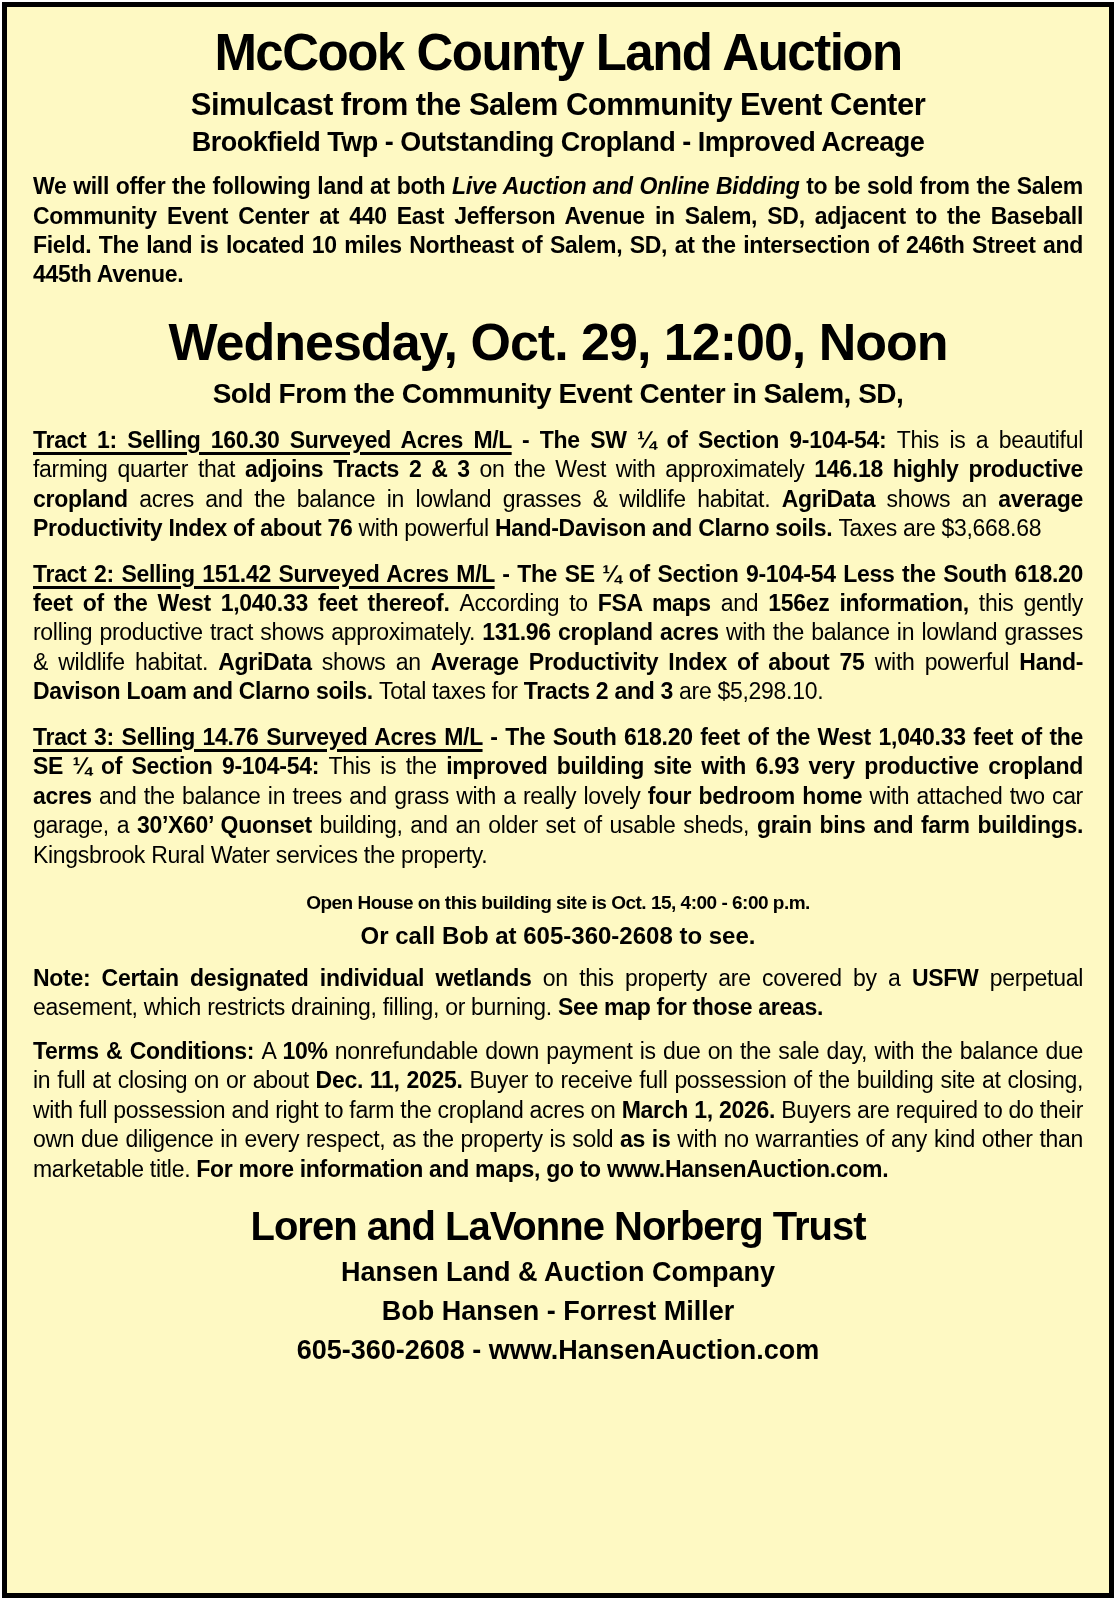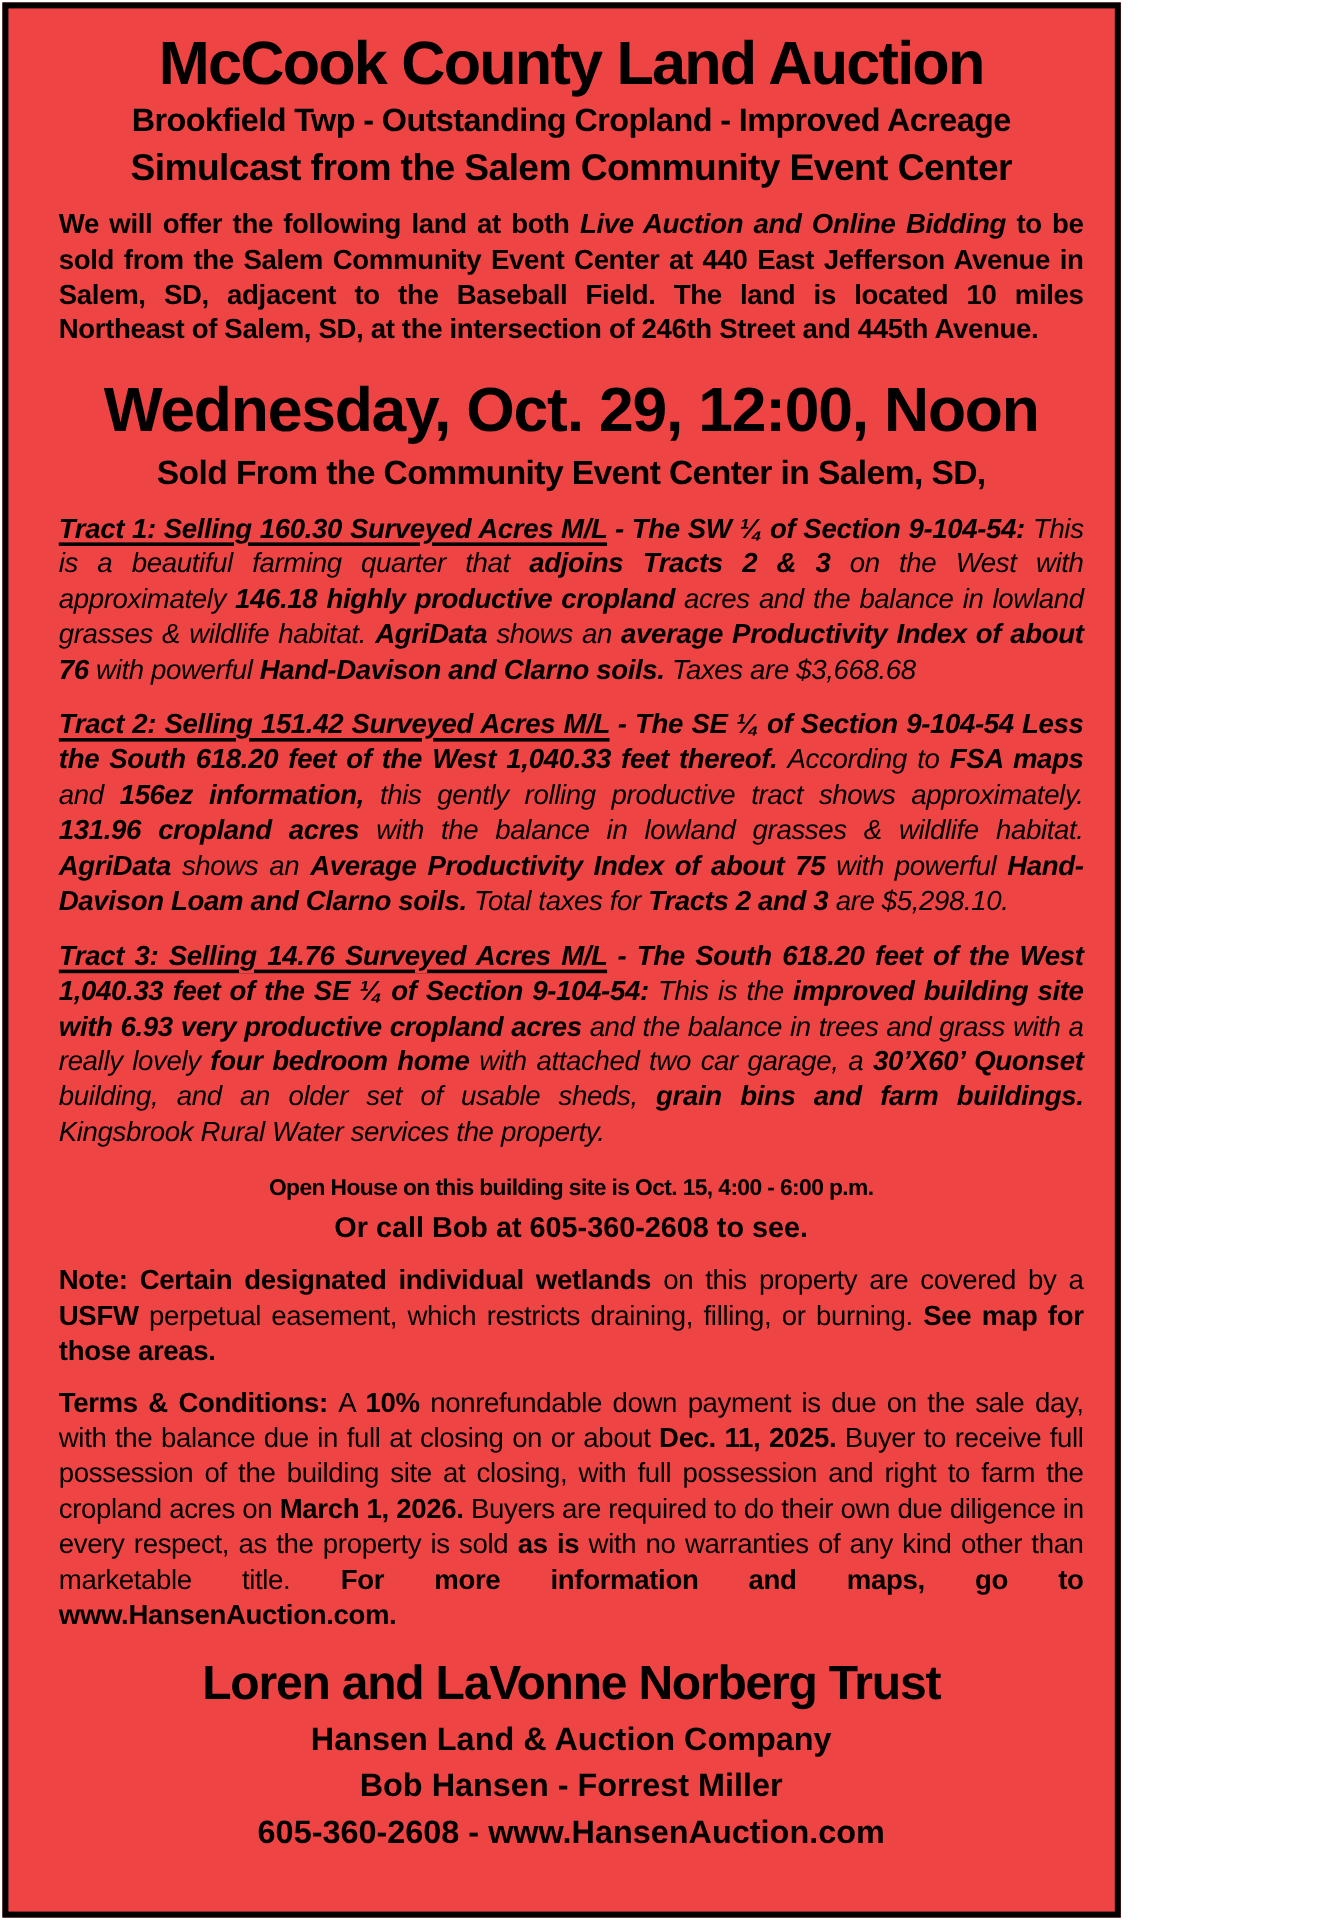--- a/index.html
+++ b/index.html
@@ -1,54 +1,54 @@
 <!DOCTYPE html>
 <html><head>
 <meta charset="utf-8">
 <style>
   * { margin:0; padding:0; box-sizing:border-box; }
   html,body { width:1117px; height:1600px; background:#fff; }
   body { font-family:"Liberation Sans", sans-serif; color:#000; }
   .page {
-    position:absolute; left:2px; top:2px; width:932px; height:1596px;
-    border:5px solid #000; background:#ef4444; overflow:hidden;
-    padding:10px 26px 0 42px;
+    position:absolute; left:2px; top:2px; width:1112px; height:1596px;
+    border:5px solid #000; background:#fef9c3; overflow:hidden;
+    padding:10px 26px 0 26px;
   }
   .center { text-align:center; }
   .b { font-weight:700; }
   .i { font-style:italic; }
   .u { text-decoration:underline; text-decoration-thickness:3px; text-underline-offset:4px; }
   .title {
     font-size:51px; font-weight:700; letter-spacing:-1.5px;
     margin-top:8px; line-height:1.1;
   }
   .sub1 { font-size:27px; font-weight:700; letter-spacing:-0.5px; margin-top:4px; }
   .sub2 { font-size:31px; font-weight:700; letter-spacing:-0.5px; margin-top:6px; }
   .para {
     font-size:23px; line-height:1.28; text-align:justify;
     letter-spacing:-0.3px; margin-top:14px;
   }
   .para.bold-para { font-weight:700; }
   .h-date { font-size:52px; font-weight:700; letter-spacing:-1px; margin-top:22px; }
   .h-sub { font-size:28px; font-weight:700; letter-spacing:-0.5px; margin-top:6px; }
   .h-sub .u { text-decoration-thickness:3px; }
-  .tract { margin-top:16px;font-style:italic; }
+  .tract { margin-top:16px; }
   .open-house { font-size:19px; font-weight:700; letter-spacing:-0.5px; margin-top:22px; }
   .call-line { font-size:24px; font-weight:700; margin-top:8px; }
   .footer-owner { font-size:40px; font-weight:700; letter-spacing:-1px; margin-top:20px; }
   .footer-line { font-size:27px; font-weight:700; margin-top:8px; }
 </style>
 </head>
 <body>
 
 <div class="page">
 
   <div class="center title">McCook County Land Auction</div>
+  <div class="center sub2">Simulcast from the Salem Community Event Center</div>
   <div class="center sub1">Brookfield Twp - Outstanding Cropland - Improved Acreage</div>
-  <div class="center sub2">Simulcast from the Salem Community Event Center</div>
 
   <div class="para bold-para"><span class="b">We will offer the following land at both </span><span class="b i">Live Auction and Online Bidding</span><span class="b"> to be sold from the Salem Community Event Center at 440 East Jefferson Avenue in Salem, SD, adjacent to the Baseball Field. The land is located 10 miles Northeast of Salem, SD, at the intersection of 246th Street and 445th Avenue.</span></div>
 
   <div class="center h-date">Wednesday, Oct. 29, 12:00, Noon</div>
   <div class="center h-sub">Sold From the Community Event Center in Salem, SD,</div>
 
   <div class="para tract"><span class="b u">Tract 1: Selling 160.30 Surveyed Acres M/L</span><span class="b"> - The SW ¼ of Section 9-104-54: </span><span>This is a beautiful farming quarter that </span><span class="b">adjoins Tracts 2 &amp; 3 </span><span>on the West with approximately </span><span class="b">146.18 highly productive cropland </span><span>acres and the balance in lowland grasses &amp; wildlife habitat. </span><span class="b">AgriData </span><span>shows an </span><span class="b">average Productivity Index of about 76 </span><span>with powerful </span><span class="b">Hand-Davison and Clarno soils. </span><span>Taxes are $3,668.68</span></div>
   <div class="para tract"><span class="b u">Tract 2: Selling 151.42 Surveyed Acres M/L</span><span class="b"> - The SE ¼ of Section 9-104-54 Less the South 618.20 feet of the West 1,040.33 feet thereof. </span><span>According to </span><span class="b">FSA maps </span><span>and </span><span class="b">156ez information, </span><span>this gently rolling productive tract shows approximately. </span><span class="b">131.96 cropland acres </span><span>with the balance in lowland grasses &amp; wildlife habitat. </span><span class="b">AgriData </span><span>shows an </span><span class="b">Average Productivity Index of about 75 </span><span>with powerful </span><span class="b">Hand-Davison Loam and Clarno soils. </span><span>Total taxes for </span><span class="b">Tracts 2 and 3 </span><span>are $5,298.10.</span></div>
   <div class="para tract"><span class="b u">Tract 3: Selling 14.76 Surveyed Acres M/L</span><span class="b"> - The South 618.20 feet of the West 1,040.33 feet of the SE ¼ of Section 9-104-54: </span><span>This is the </span><span class="b">improved building site with 6.93 very productive cropland acres </span><span>and the balance in trees and grass with a really lovely </span><span class="b">four bedroom home </span><span>with attached two car garage, a </span><span class="b">30’X60’ Quonset </span><span>building, and an older set of usable sheds, </span><span class="b">grain bins and farm buildings. </span><span>Kingsbrook Rural Water services the property.</span></div>
 

